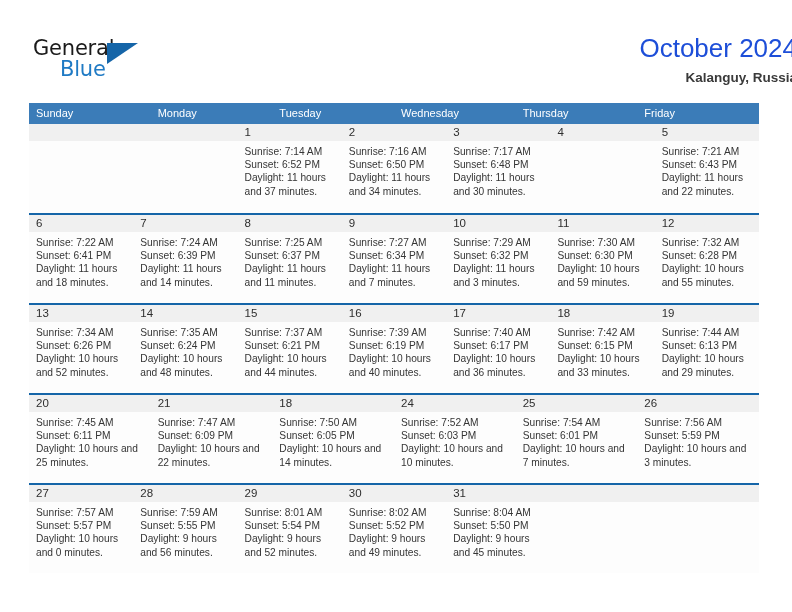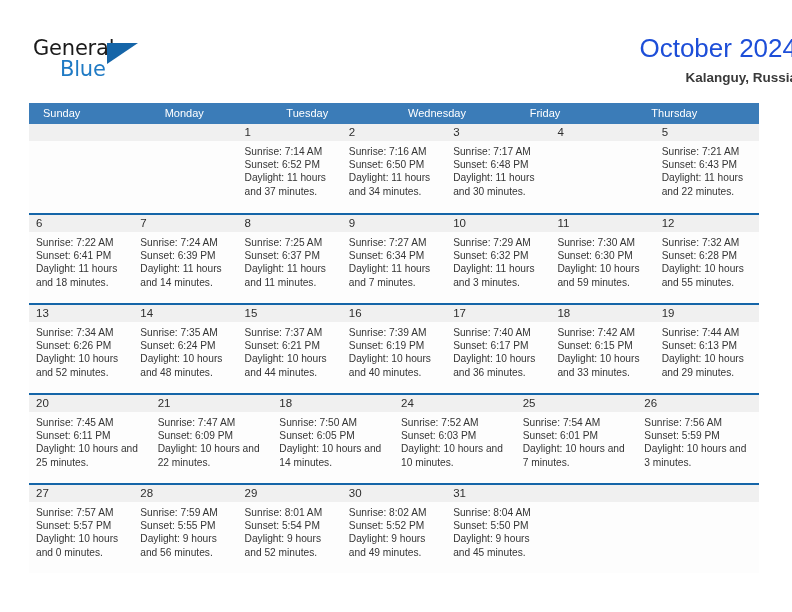--- a/index.html
+++ b/index.html
@@ -101,21 +101,21 @@
 
   .weekday-row {
     display: flex;
     width: 730px;
     height: 21px;
     background: #3b7cb8;
   }
   .weekday {
     flex: 1 1 0;
     box-sizing: border-box;
-    padding-left: 14px;
+    padding-left: 7px;
     font-size: 11px;
     line-height: 21px;
     color: #ffffff;
     font-family: "Liberation Sans", sans-serif;
     white-space: nowrap;
     overflow: hidden;
   }
 
   .week-row {
     display: flex;
@@ -178,22 +178,22 @@
     </div>
 
   </div>
 
   <div class="calendar">
     <div class="weekday-row" id="weekday-row">
         <div class="weekday">Sunday</div>
         <div class="weekday">Monday</div>
         <div class="weekday">Tuesday</div>
         <div class="weekday">Wednesday</div>
+        <div class="weekday">Thursday</div>
         <div class="weekday">Friday</div>
-        <div class="weekday">Thursday</div>
       </div>
     <div id="weeks-container">
         <div class="week-row first">
           <div class="day-cell empty">
             <div class="day-number"></div>
             <div class="day-info"></div>
           </div>
           <div class="day-cell empty">
             <div class="day-number"></div>
             <div class="day-info"></div>

